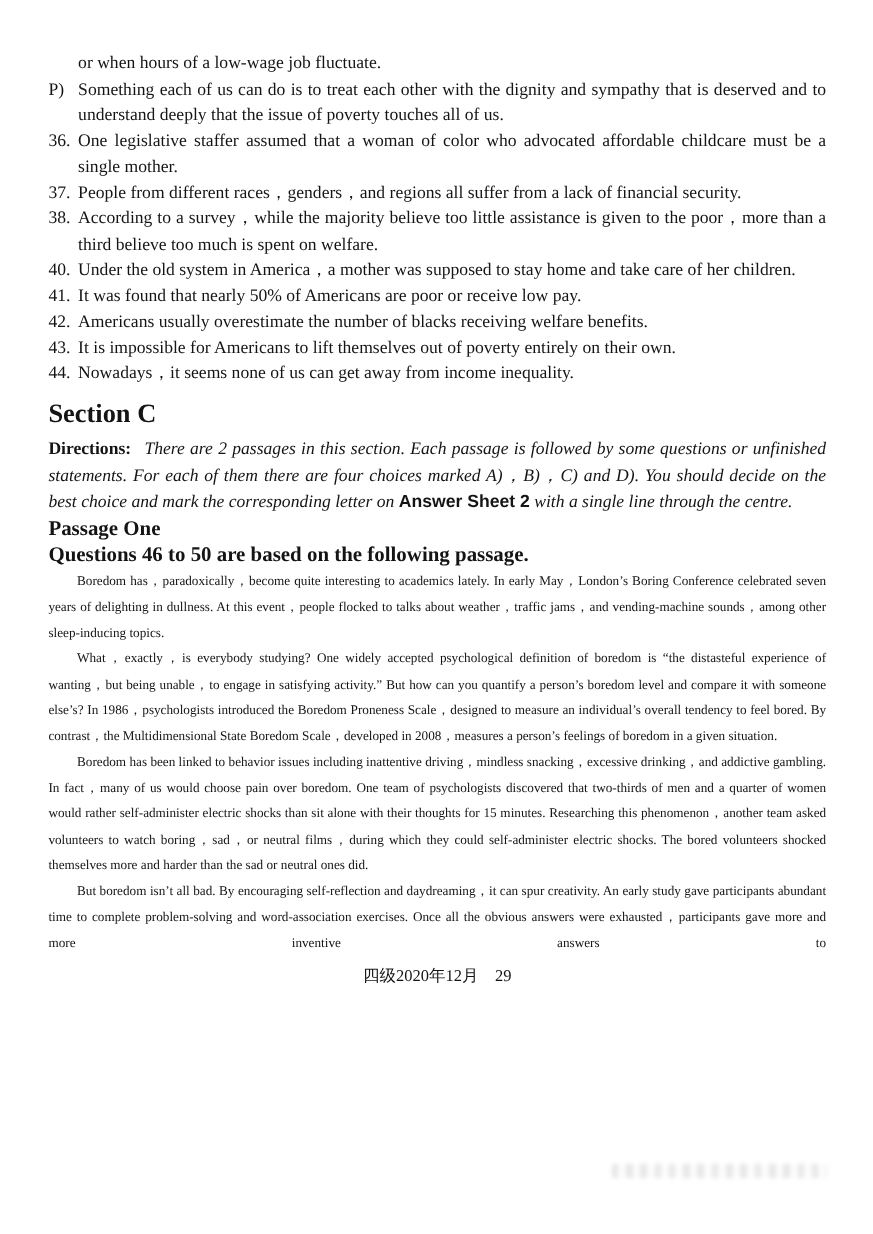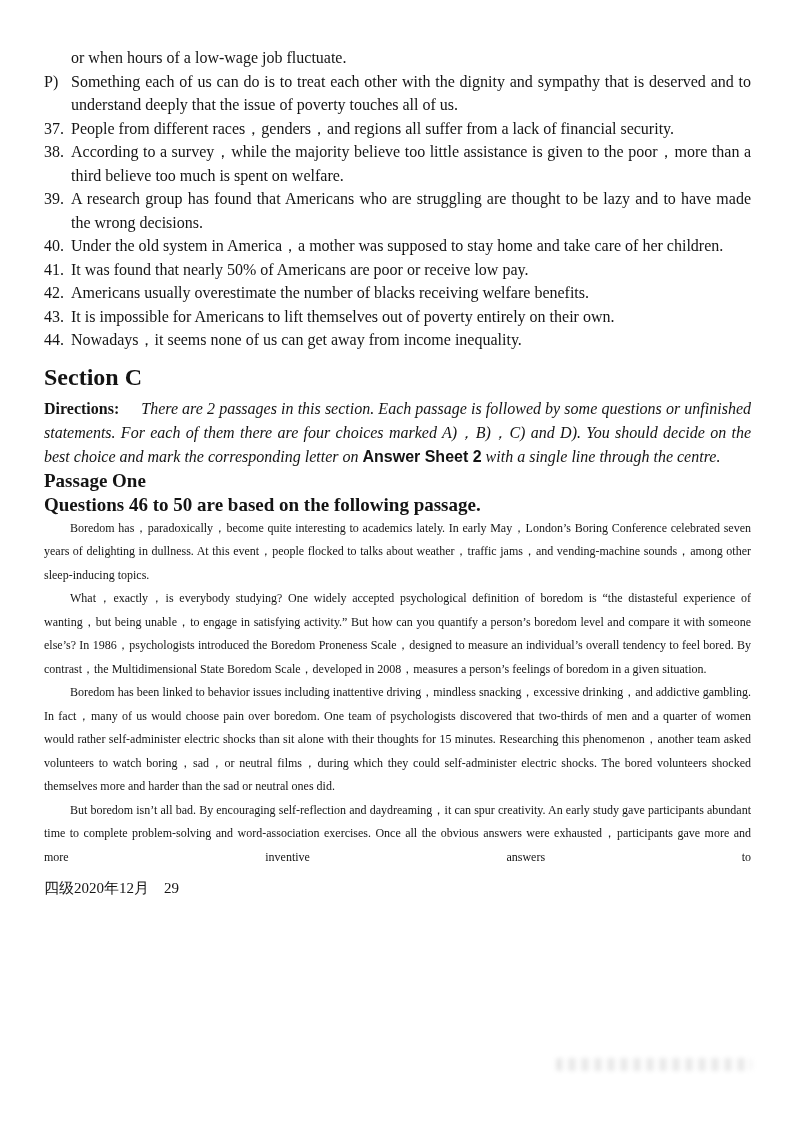--- a/index.html
+++ b/index.html
@@ -34,21 +34,21 @@
   .directions {
     margin: 0;
     font-size: 16px;
     line-height: 24px;
     text-align: justify;
     font-style: italic;
   }
   .dir-label {
     font-style: normal;
     font-weight: bold;
-    margin-right: 22px;
+    margin-right: 12px;
   }
   .answer-sheet {
     font-style: normal;
     font-weight: bold;
     font-family: "Liberation Sans", sans-serif;
     font-size: 16px;
   }
   
   .passage-label,
   .questions-note {
@@ -60,20 +60,21 @@
   .para {
     margin: 0;
     font-size: 12px;
     line-height: 23.5px;
     text-align: justify;
     text-indent: 26px;
   }
   .para-last { text-align-last: justify; }
   
   .footer {
+    text-align: center;
     font-size: 15px;
     line-height: 22px;
     margin-top: 8px;
   }
   
   .smudge {
     position: absolute;
     left: 556px;
     top: 1058px;
     width: 196px;
@@ -95,30 +96,30 @@
   <div class="qlist">
     <div class="list-item">
       <span class="marker"></span>
       <span class="item-text">or when hours of a low-wage job fluctuate.</span>
     </div>
     <div class="list-item">
       <span class="marker">P)</span>
       <span class="item-text">Something each of us can do is to treat each other with the dignity and sympathy that is deserved and to understand deeply that the issue of poverty touches all of us.</span>
     </div>
     <div class="list-item">
+      <span class="marker">36.</span>
+      <span class="item-text">One legislative staffer assumed that a woman of color who advocated affordable childcare must be a single mother.</span>
+    </div>
+    <div class="list-item">
       <span class="marker">37.</span>
       <span class="item-text">People from different races，genders，and regions all suffer from a lack of financial security.</span>
     </div>
     <div class="list-item">
       <span class="marker">38.</span>
       <span class="item-text">According to a survey，while the majority believe too little assistance is given to the poor，more than a third believe too much is spent on welfare.</span>
-    </div>
-    <div class="list-item">
-      <span class="marker">39.</span>
-      <span class="item-text">A research group has found that Americans who are struggling are thought to be lazy and to have made the wrong decisions.</span>
     </div>
     <div class="list-item">
       <span class="marker">40.</span>
       <span class="item-text">Under the old system in America，a mother was supposed to stay home and take care of her children.</span>
     </div>
     <div class="list-item">
       <span class="marker">41.</span>
       <span class="item-text">It was found that nearly 50% of Americans are poor or receive low pay.</span>
     </div>
     <div class="list-item">

